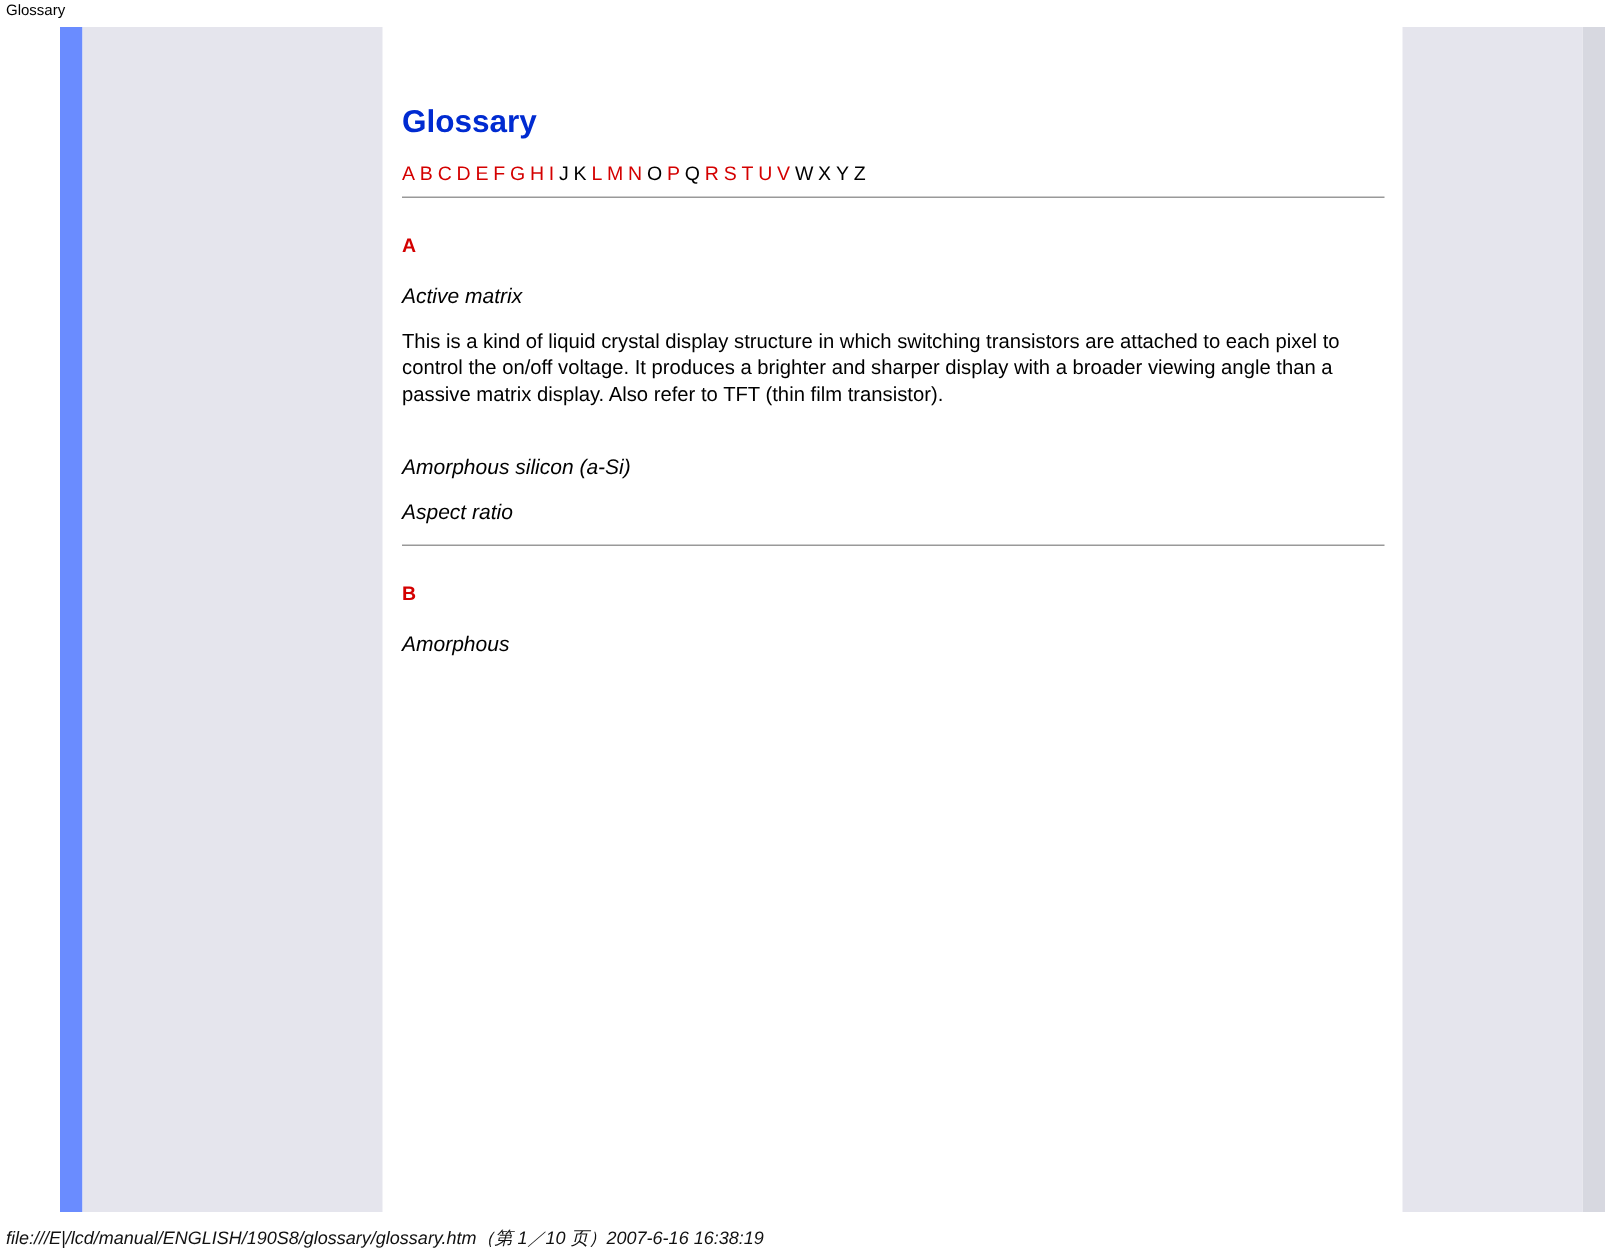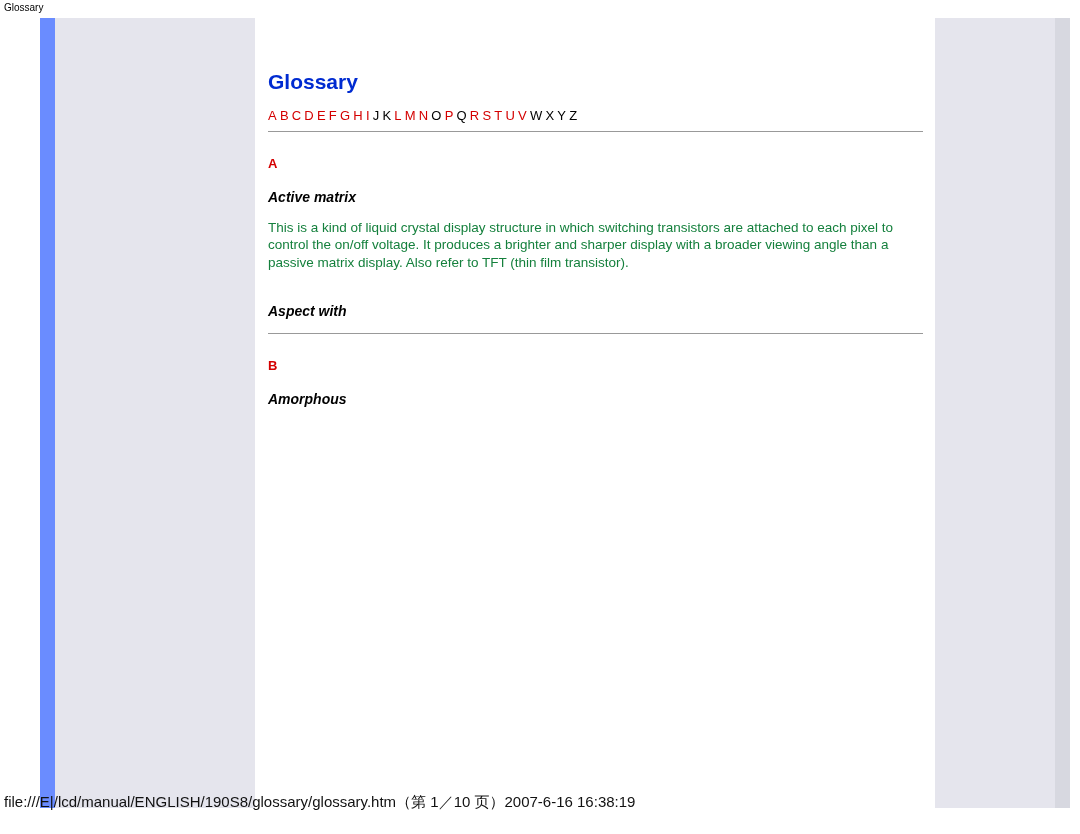--- a/index.html
+++ b/index.html
@@ -82,38 +82,39 @@
     border-top: 1px solid #999;
     margin: 8px 0 24px 0;
   }
   .section-letter {
     color: #d40000;
     font-weight: bold;
     font-size: 13px;
     margin-bottom: 18px;
   }
   .term {
-    font-weight: bold;
+    font-weight: normal;
     font-style: italic;
     font-size: 14px;
     color: #000;
     margin: 0 0 14px 0;
   }
   .desc, .body {
     font-size: 13.5px;
-    color: #15803d;
+    color: #000000;
     line-height: 1.28;
     margin: 0 8px 32px 0;
   }
   .footer {
     position: absolute;
     left: 4px;
-    bottom: 22px;
-    font-size: 15px;
+    bottom: 0;
+    font-size: 12px;
     color: #111;
+    font-style: italic;
   }
 </style>
 </head>
 <body>
 
 <div class="page-label">Glossary</div>
 
 <div class="outer">
   <div class="left-stripe"></div>
   <div class="right-stripe"></div>
@@ -125,22 +126,23 @@
 
     <div class="alpha" id="alpha-row"><span class="link">A</span><span class="link">B</span><span class="link">C</span><span class="link">D</span><span class="link">E</span><span class="link">F</span><span class="link">G</span><span class="link">H</span><span class="link">I</span><span class="plain">J</span><span class="plain">K</span><span class="link">L</span><span class="link">M</span><span class="link">N</span><span class="plain">O</span><span class="link">P</span><span class="plain">Q</span><span class="link">R</span><span class="link">S</span><span class="link">T</span><span class="link">U</span><span class="link">V</span><span class="plain">W</span><span class="plain">X</span><span class="plain">Y</span><span class="plain">Z</span></div>
 
     <hr class="rule">
 
     <div class="section-letter">A</div>
 
     <div class="term">Active matrix</div>
     <div class="desc">This is a kind of liquid crystal display structure in which switching transistors are attached to each pixel to control the on/off voltage. It produces a brighter and sharper display with a broader viewing angle than a passive matrix display. Also refer to TFT (thin film transistor).</div>
 
+    <div class="term">Amorphous silicon (a-Si)</div>
 
-    <div class="term">Aspect with</div>
+    <div class="term">Aspect ratio</div>
 
     <hr class="rule">
 
     <div class="section-letter">B</div>
 
     <div class="term">Amorphous</div>
   </div>
 </div>
 
 <div class="footer">file:///E|/lcd/manual/ENGLISH/190S8/glossary/glossary.htm（第 1／10 页）2007-6-16 16:38:19</div>

